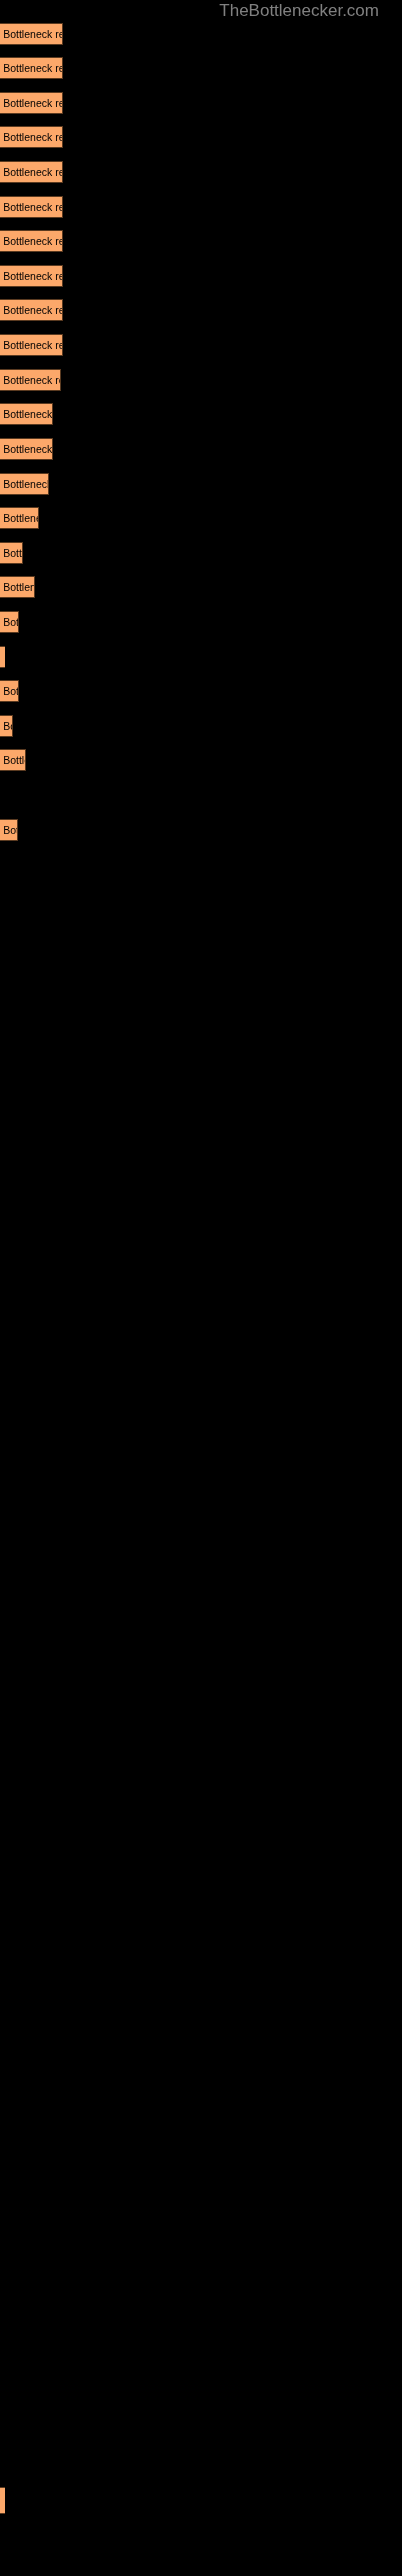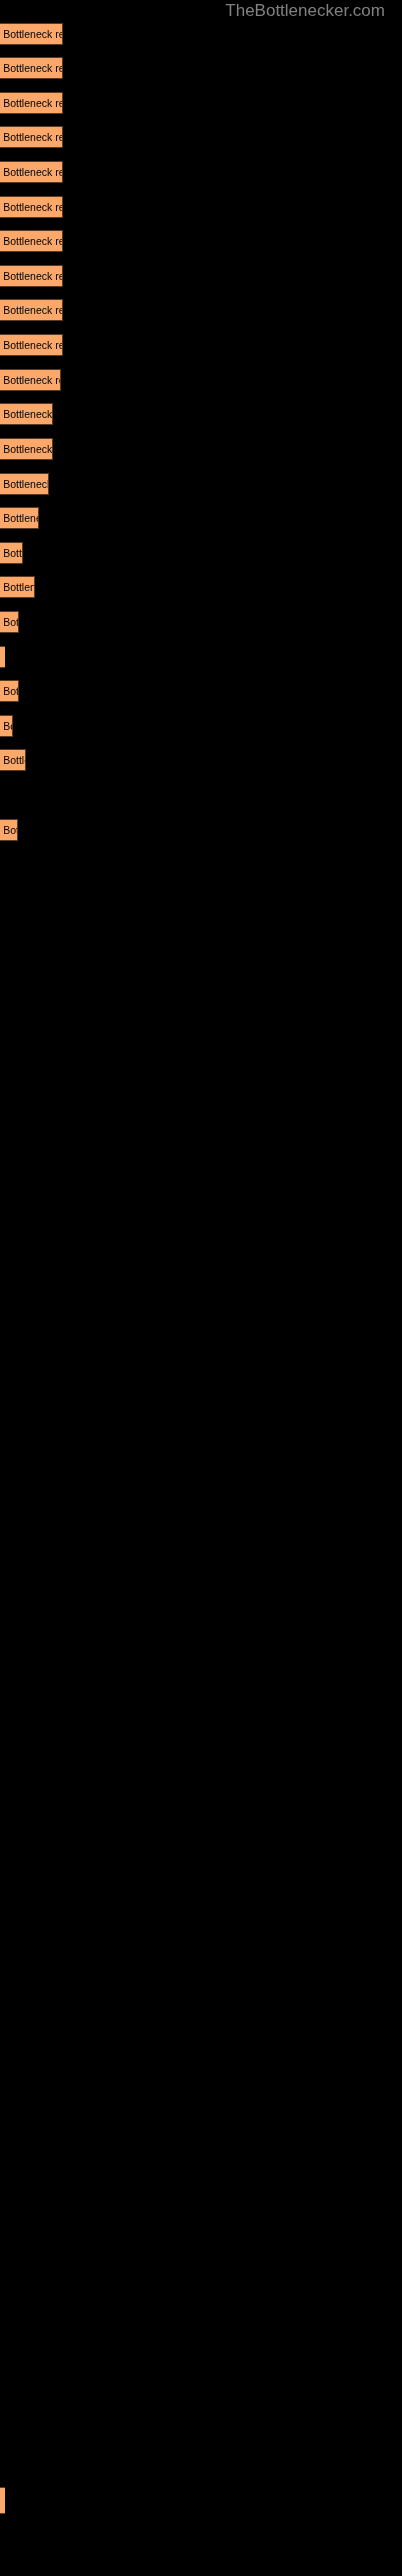--- a/index.html
+++ b/index.html
@@ -19,21 +19,21 @@
     width: 403px;
     height: 2576px;
     background: #000000;
   }
   .site-title {
     position: absolute;
     top: 0px;
     left: 0px;
     width: 403px;
     text-align: right;
-    padding-right: 18px;
+    padding-right: 24px;
     box-sizing: border-box;
     color: #808080;
     font-size: 17px;
     font-family: "Liberation Sans", sans-serif;
     line-height: 22.5px;
     letter-spacing: 0px;
     white-space: nowrap;
   }
   .bars-layer {
     position: absolute;

